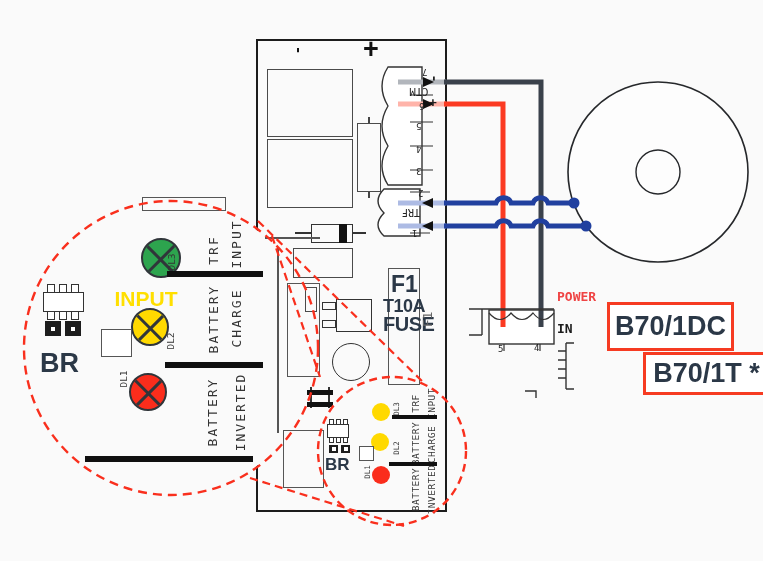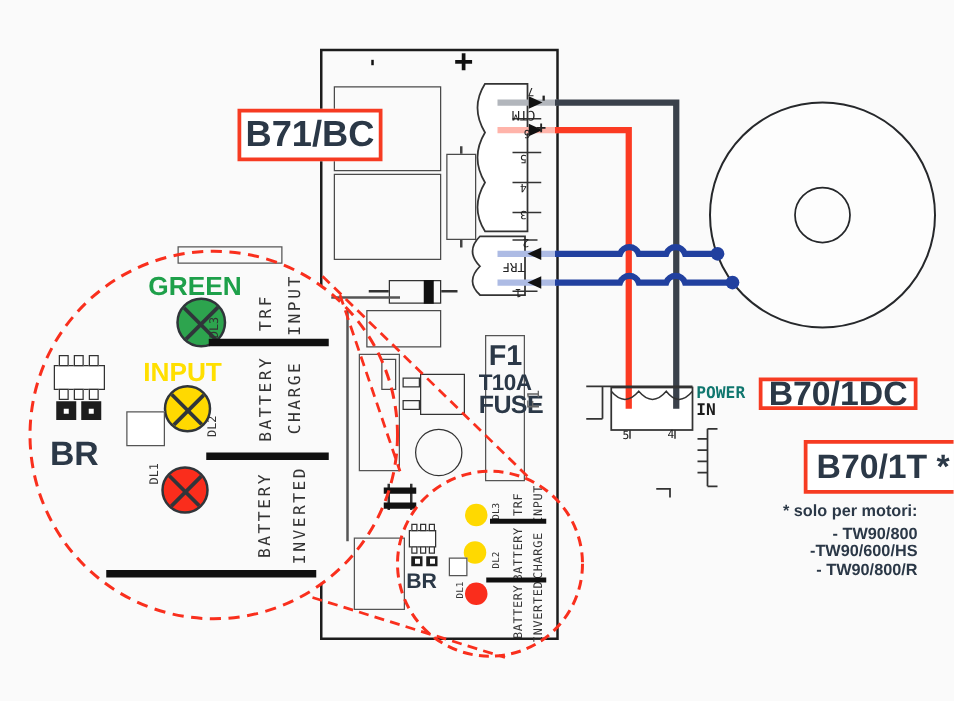--- a/index.html
+++ b/index.html
@@ -93,21 +93,20 @@
   <div class="abs silk rot180" style="left:418px;top:188px;font-size:9px;">2</div>
   <div class="abs silk rot180" style="left:412px;top:228px;font-size:9px;">1</div>
 
   <div class="abs magfill"></div>
 
   <div class="abs mg comp" style="left:142px;top:197px;width:84px;height:14px;border-color:#555;"></div>
   <div class="abs mg" style="left:277px;top:247px;width:2px;height:186px;background:#555;"></div>
   <div class="abs mg" style="left:265px;top:237px;width:55px;height:2px;background:#555;"></div>
   <div class="abs mg comp" style="left:287px;top:283px;width:33px;height:94px;border-color:#555;"></div>
 
-  <div class="abs mg" style="left:108px;top:218px;width:96px;text-align:center;font-size:21px;font-weight:bold;color:#1ea04a;">GREEN</div>
   <div class="led" style="left:141px;top:238px;width:40px;height:40px;background:#2da44e;">
     <div class="x1"></div>
       <div class="x2"></div>
   </div>
   <div class="vref" style="left:162px;top:257px;width:20px;">DL3</div>
 
   <div class="abs mg" style="left:96px;top:287px;width:100px;text-align:center;font-size:21px;font-weight:bold;color:#ffdf00;">INPUT</div>
   <div class="led" style="left:131px;top:308px;width:38px;height:38px;background:#ffd900;">
     <div class="x1"></div>
       <div class="x2"></div>
@@ -208,35 +207,26 @@
 
     <path d="M469,309 H554 M482,309 V335 M469,335 H482" stroke="#333" stroke-width="1.4" fill="none"></path>
     <rect x="489" y="310" width="65" height="34" fill="none" stroke="#333" stroke-width="1.4"></rect>
     <path d="M489,313 Q500,326 511,313 Q522,326 533,313 Q543,326 554,313" stroke="#333" stroke-width="1.2" fill="none"></path>
     <path d="M504,344 V351 M540,344 V351" stroke="#333" stroke-width="1.2"></path>
 
     <path d="M566,343 V389 M558,351 H566 M558,360 H566 M558,369 H566 M558,378 H566 M566,343 H574 M566,389 H574" stroke="#333" stroke-width="1.4" fill="none"></path>
     <path d="M525,391 H536 V398" stroke="#333" stroke-width="1.4" fill="none"></path>
   </svg>
 
-  <div class="abs silk" style="left:557px;top:307px;font-size:13px;font-weight:bold;color:#0f766e;">POWER</div>
+  <div class="abs silk" style="left:557px;top:289px;font-size:13px;font-weight:bold;color:#ef4444;">POWER</div>
   <div class="abs silk" style="left:557px;top:321px;font-size:13px;font-weight:bold;color:#1c1c1c;">IN</div>
   <div class="abs silk" style="left:498px;top:344px;font-size:9px;">5</div>
   <div class="abs silk" style="left:534px;top:343px;font-size:9px;">4</div>
 
-  <div class="redbox" style="left:190px;top:87px;width:116px;height:42px;font-size:29px;">
-    <span>B71/BC</span>
-  </div>
-  <div class="redbox" style="left:607px;top:302px;width:127px;height:26px;font-size:27px;">
+  <div class="redbox" style="left:607px;top:302px;width:127px;height:49px;font-size:27px;">
     <span>B70/1DC</span>
   </div>
   <div class="redbox" style="left:643px;top:352px;width:127px;height:43px;font-size:27px;">
     <span>B70/1T *</span>
   </div>
 
-  <div class="abs note" style="left:574px;top:402px;width:160px;">
-    <div style="margin-bottom:3px;">* solo per motori:</div>
-    <div>- TW90/800</div>
-    <div>-TW90/600/HS</div>
-    <div>- TW90/800/R</div>
-  </div>
 
 </div>
 
 </body></html>

